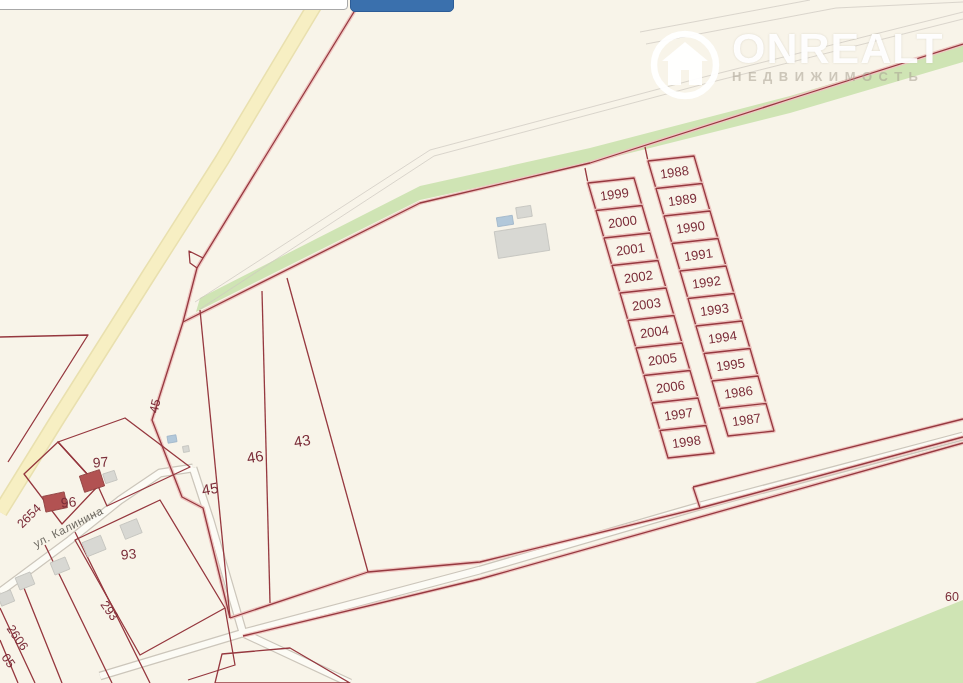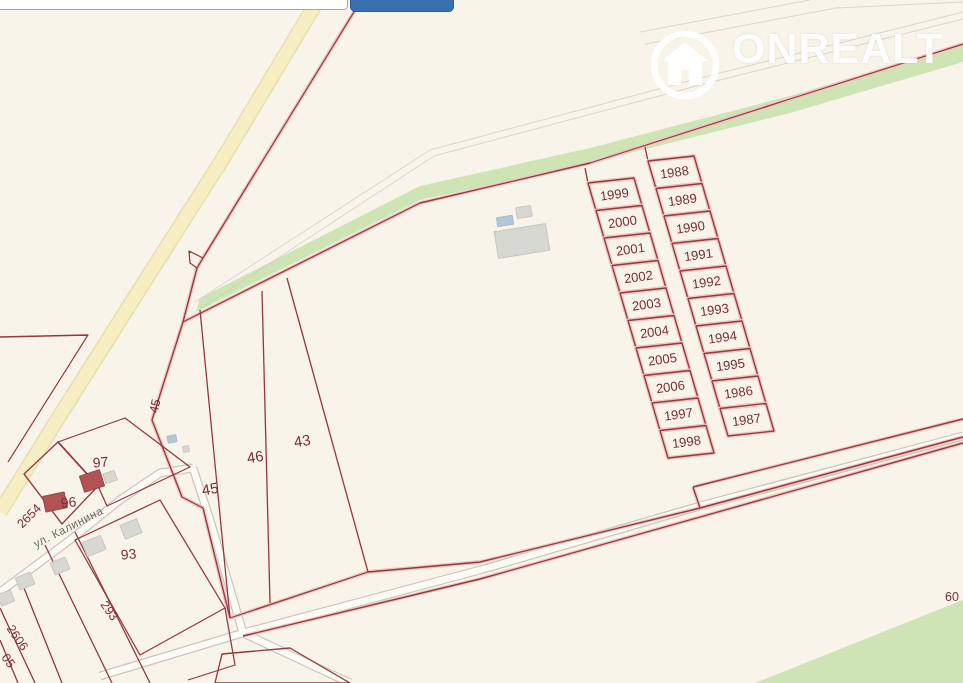--- a/index.html
+++ b/index.html
@@ -192,18 +192,19 @@
     <text class="street-label" transform="translate(36,548) rotate(-27)">ул. Калинина</text>
   </svg>
 
   <div class="watermark">
     <svg class="wm-icon" viewBox="0 0 74 74">
       <circle cx="37" cy="37" r="31" fill="none" stroke="rgba(255,255,255,.95)" stroke-width="6.5"></circle>
       <path d="M37 14 L14 33 L20 33 L20 57 L33 57 L33 42 L41 42 L41 57 L54 57 L54 33 L60 33 Z" fill="rgba(255,255,255,.95)"></path>
     </svg>
     <div class="wm-text">
       <div class="wm-brand">ONREALT</div>
+      <div class="wm-sub">НЕДВИЖИМОСТЬ</div>
     </div>
   </div>
 
   <div class="search-box"></div>
   <div class="search-btn"></div>
 </div>
 
 </body></html>

